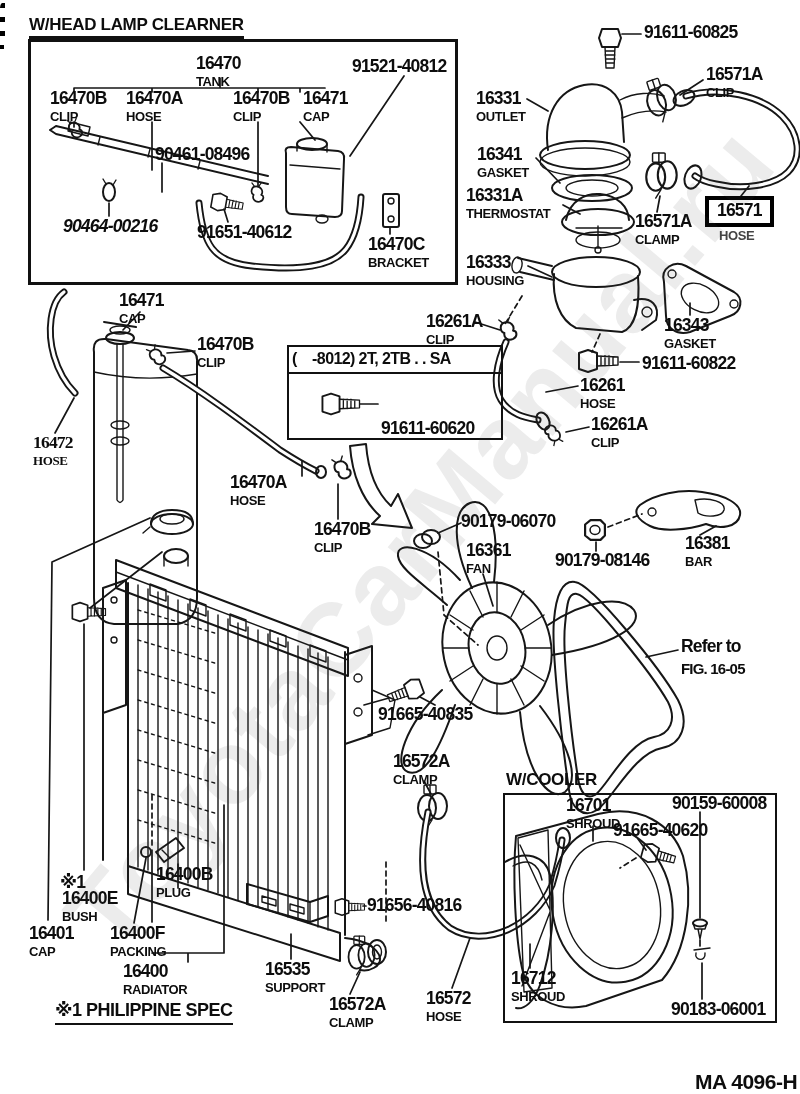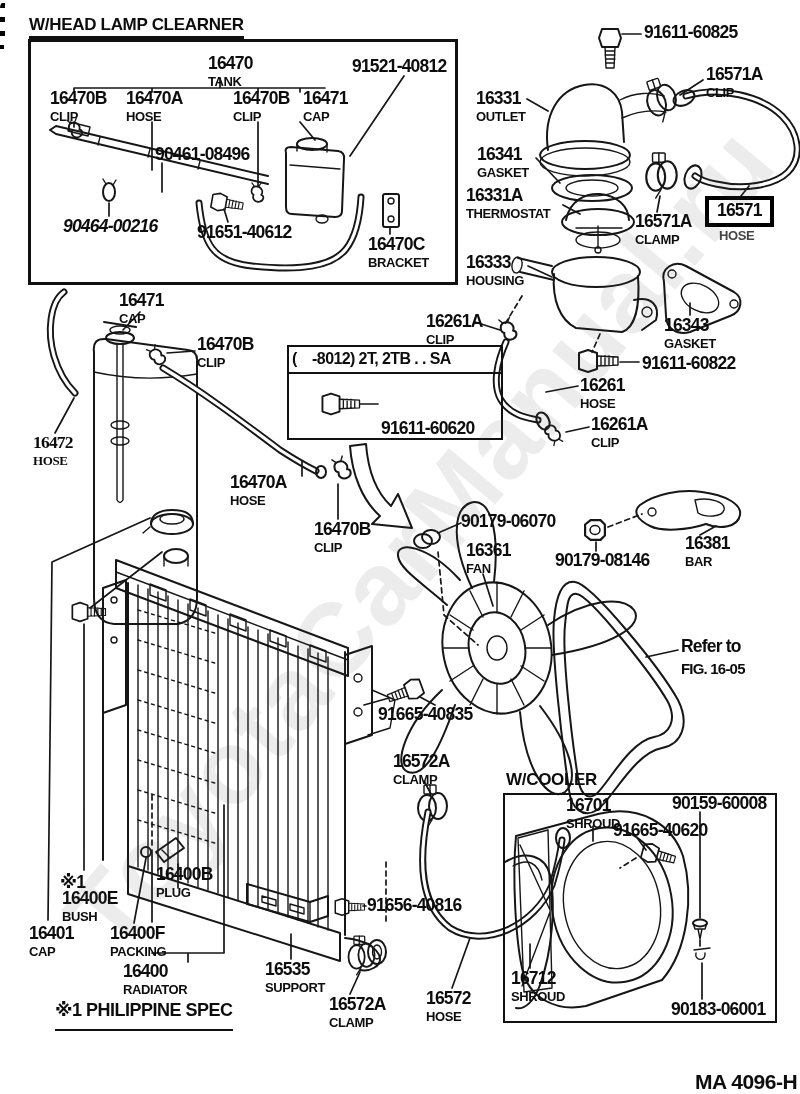--- a/index.html
+++ b/index.html
@@ -18,21 +18,21 @@
   #variant-box{position:absolute;left:287px;top:345px;width:212px;height:91px;border:2.5px solid #111;background:transparent;}
   .variant-title{font-size:16px;font-weight:bold;letter-spacing:-0.6px;border-bottom:2.5px solid #111;
                  padding:3px 2px 4px 3px;white-space:pre;}
   #labels .label{position:absolute;white-space:nowrap;}
   .label .num{font-size:17.5px;font-weight:bold;letter-spacing:-0.8px;line-height:1;}
   .label .cap{font-size:13px;font-weight:bold;letter-spacing:-0.4px;line-height:1;margin-top:2px;}
   .label.bigcap .cap{font-size:15px;letter-spacing:-0.8px;margin-top:5px;}
   .label.hl .num{display:inline-block;border:4px solid #000;padding:2px 8px 3px;background:#fff;}
   .label.hl .cap{margin-left:14px;margin-top:2px;color:#444;}
   .note{position:absolute;left:55px;top:999px;font-size:18px;font-weight:bold;letter-spacing:-0.5px;
-        border-bottom:2.5px solid #111;padding-bottom:8px;white-space:pre;}
+        border-bottom:2.5px solid #111;padding-bottom:2px;white-space:pre;}
   .ma{position:absolute;left:695px;top:1070px;font-size:21px;font-weight:bold;letter-spacing:-0.5px;}
   .watermark{position:absolute;left:-130px;top:468px;width:1100px;height:140px;line-height:140px;
              text-align:center;font-size:104px;font-weight:bold;letter-spacing:2px;
              color:rgba(70,70,70,0.10);transform:rotate(-50deg);pointer-events:none;user-select:none;}
 </style>
 </head>
 <body>
 
 <div id="screen">
 
@@ -278,21 +278,21 @@
 <div class="box" id="cooler-box" style="left:503px;top:793px;width:270px;height:226px;border-width:2.5px;"></div>
 
 <div class="sec-title ul" style="left:29px;top:15px;">W/HEAD LAMP CLEARNER</div>
 <div class="sec-title" style="left:506px;top:770px;">W/COOLER</div>
 
 <div id="variant-box">
   <div class="variant-title">(    -8012) 2T, 2TB . . SA</div>
 </div>
 
 <div id="labels">
-      <div class="label" style="left: 196px; top: 55px; margin-left: 12px;">
+      <div class="label" style="left: 196px; top: 55px;">
         <div class="num">16470</div>
         <div class="cap">TANK</div>
       </div>
       <div class="label" style="left: 352px; top: 58px;">
         <div class="num">91521-40812</div>
       </div>
       <div class="label" style="left: 50px; top: 90px;">
         <div class="num">16470B</div>
         <div class="cap">CLIP</div>
       </div>

